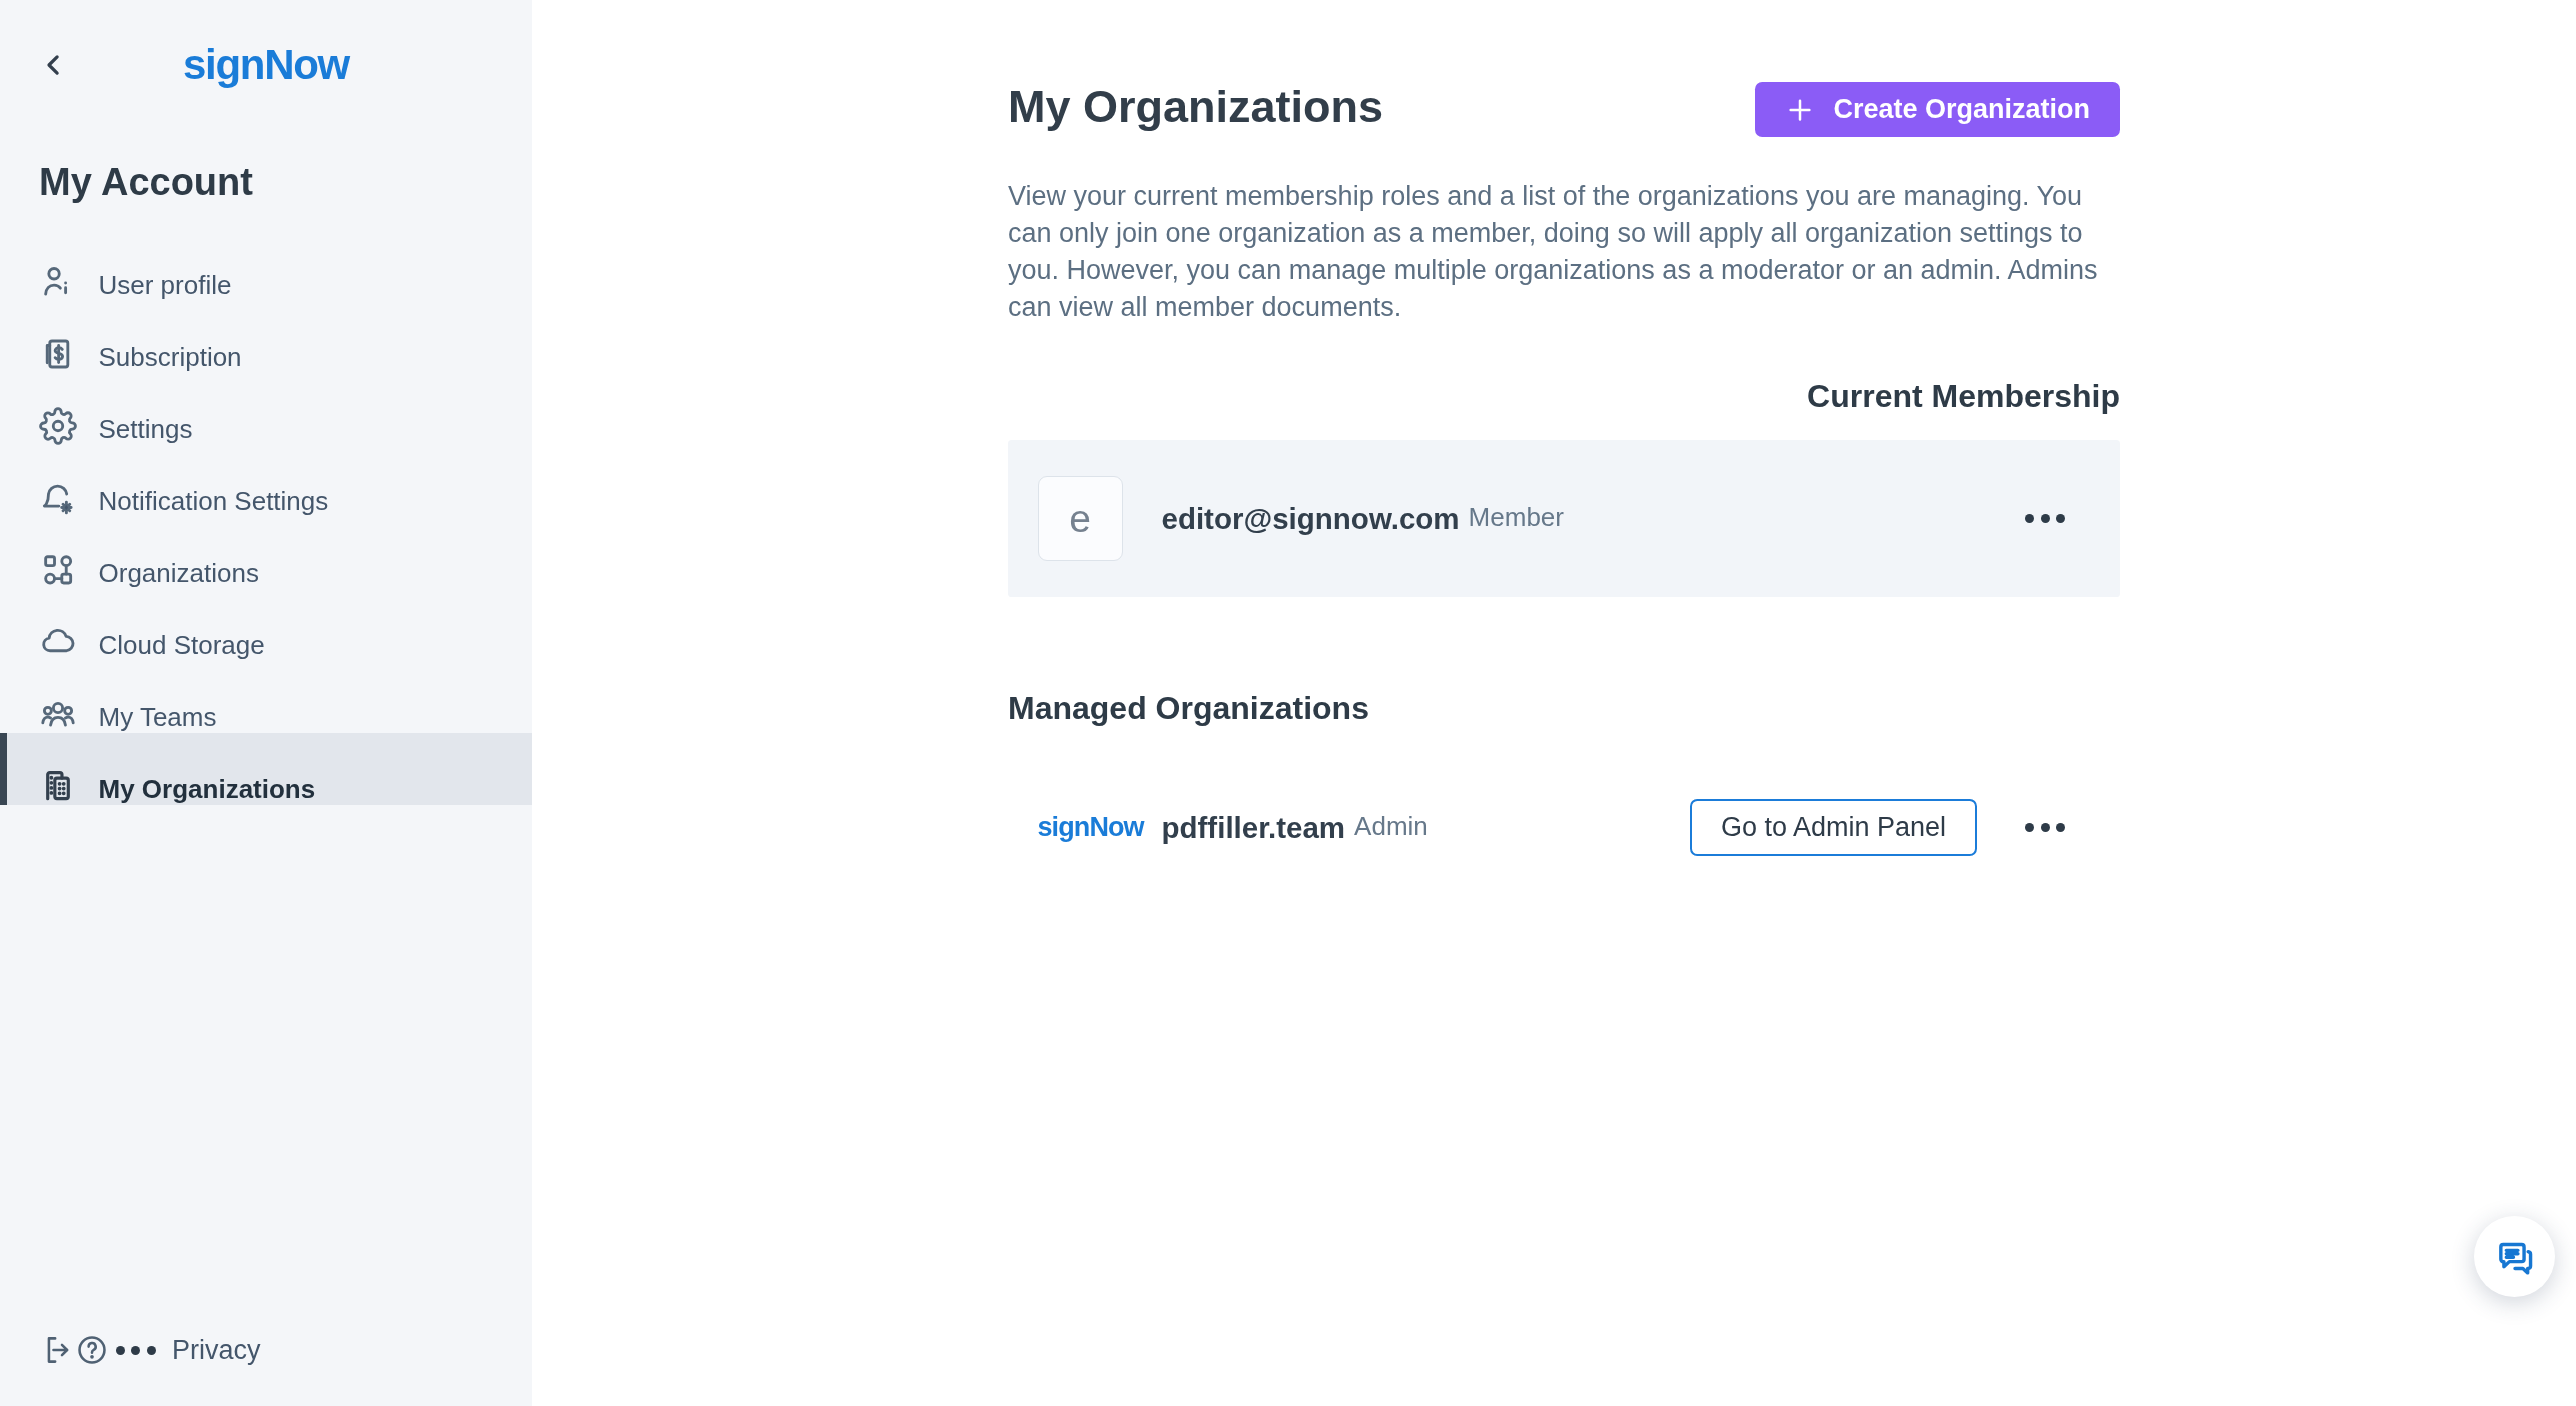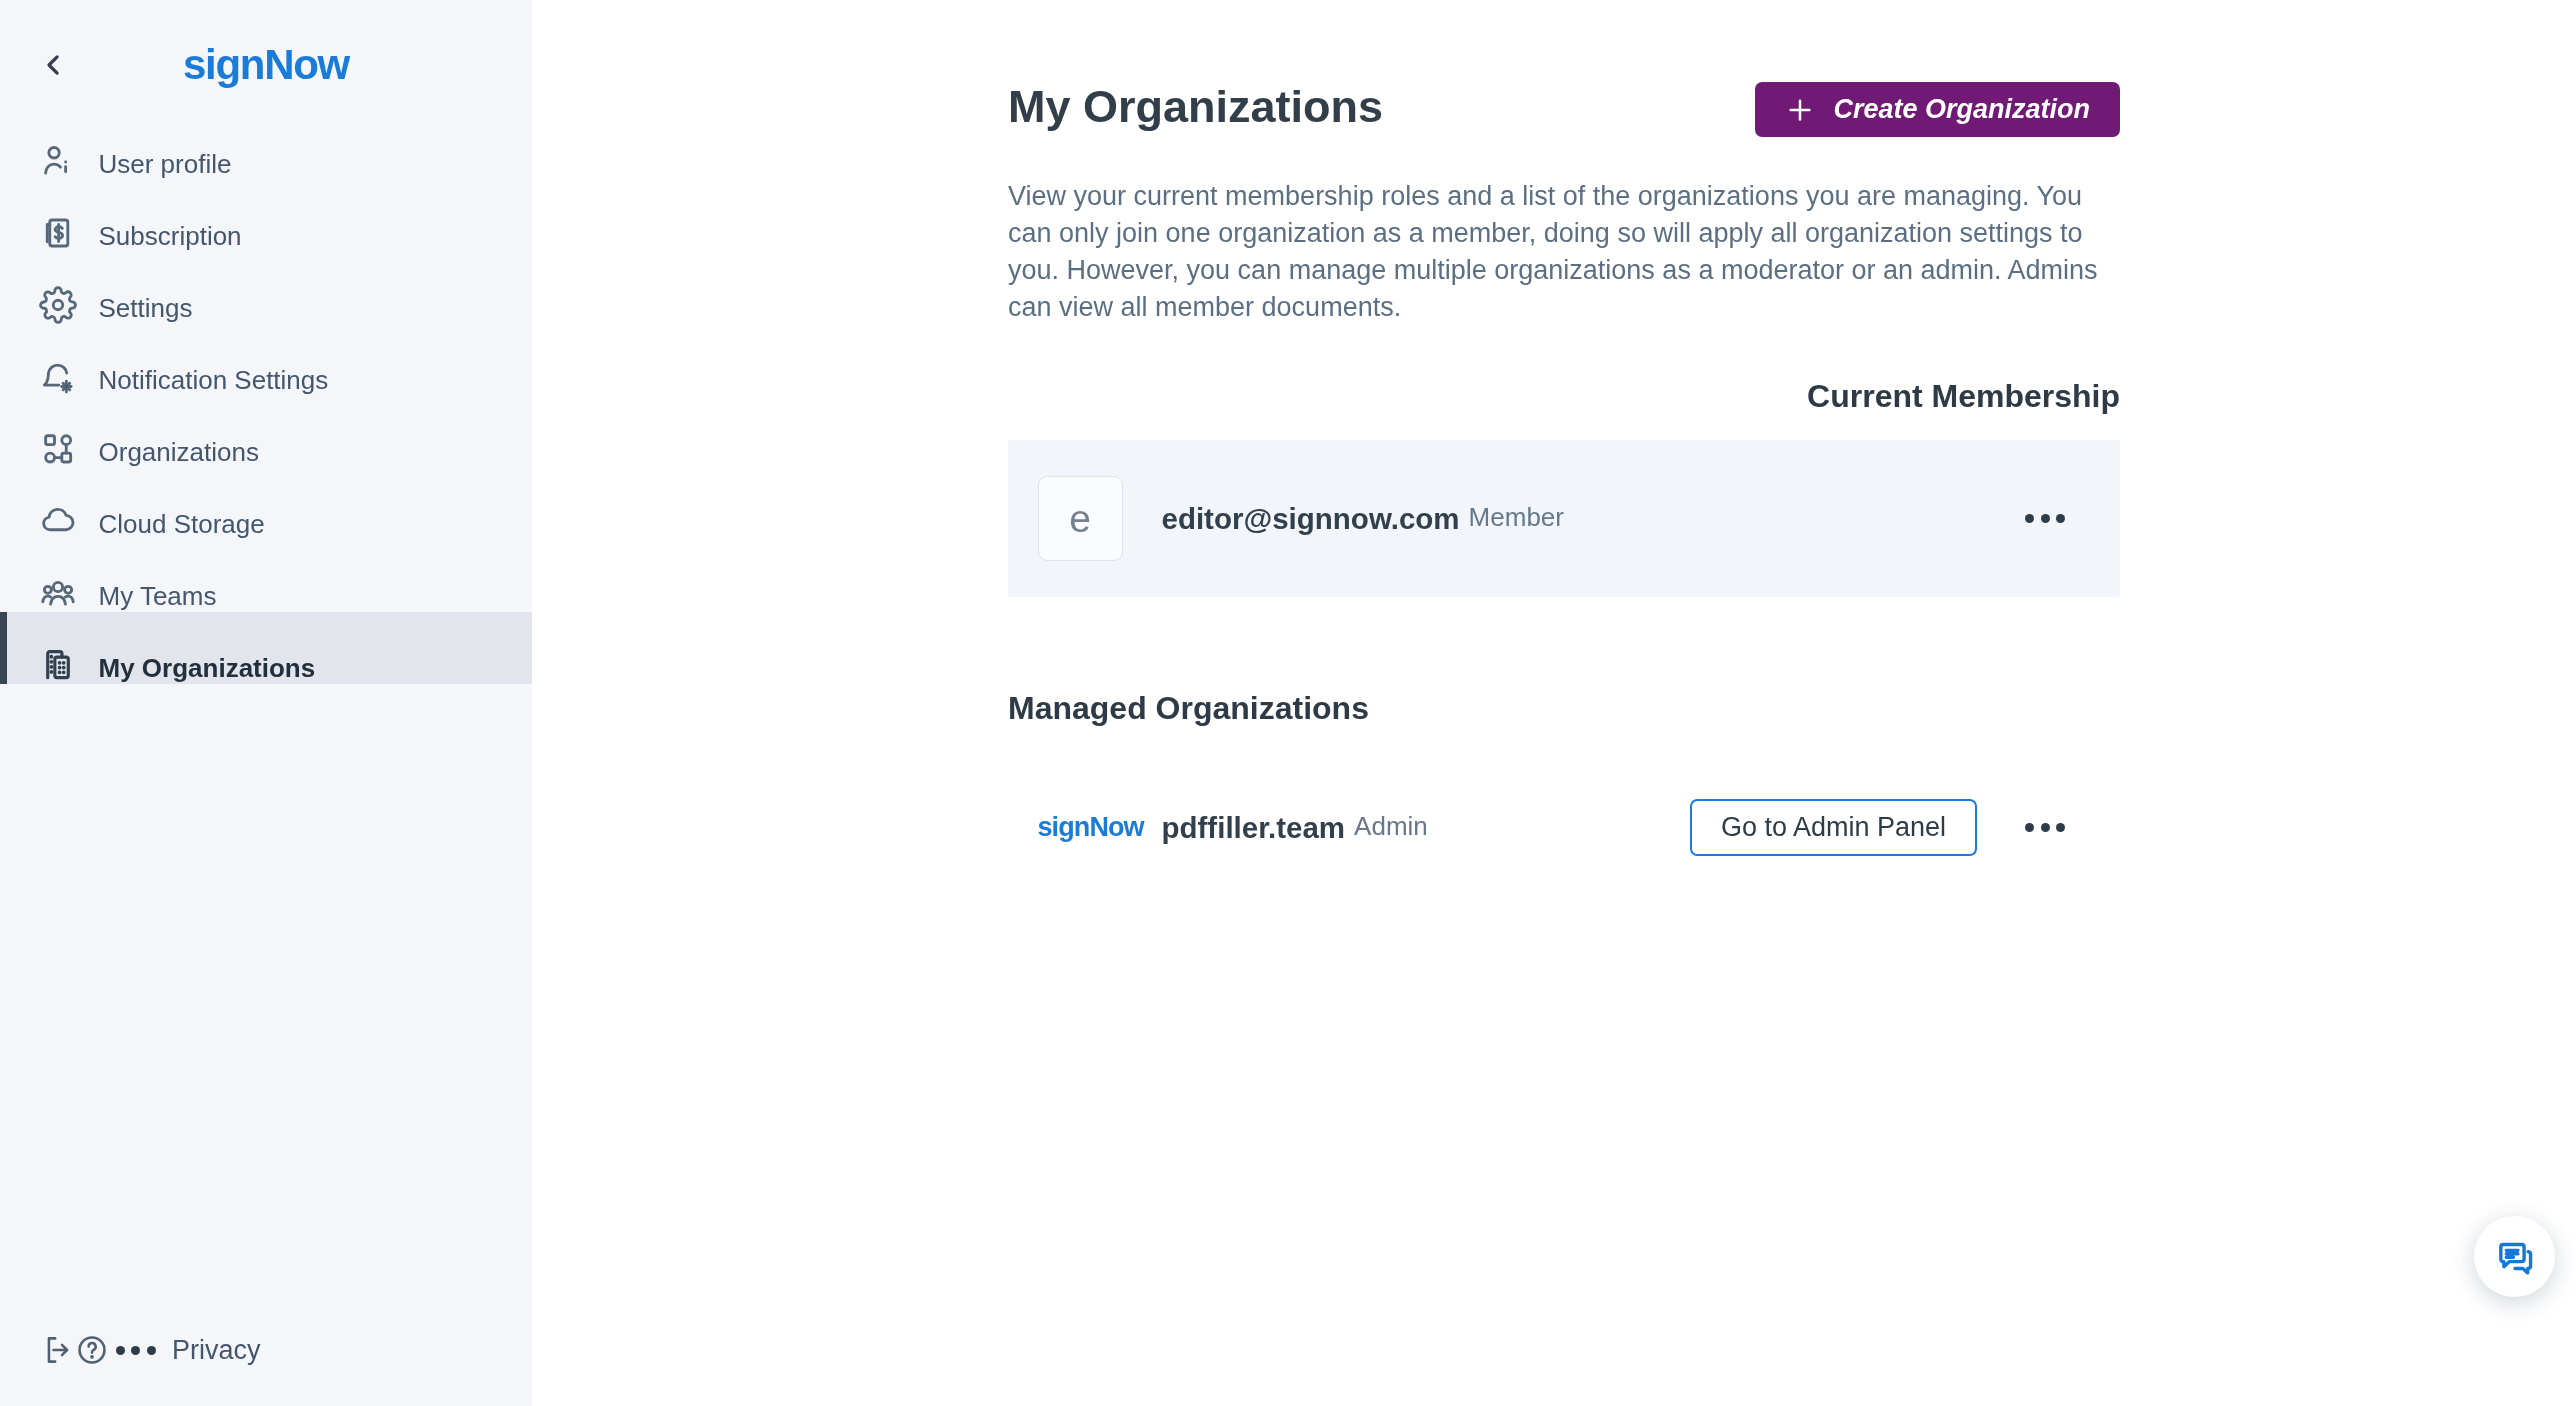--- a/index.html
+++ b/index.html
@@ -65,27 +65,26 @@
     font-size:27px; color:#44566b; text-decoration:none; margin-left:9px; cursor:pointer;
   }
 
   
   .main { position:absolute; left:532px; top:0; right:0; height:100%; background:#fff; }
   .content { width:1112px; margin-left:476px; padding-top:82px; }
 
   .header-row { display:flex; justify-content:space-between; align-items:flex-start; }
   .page-title { font-size:45px; font-weight:700; color:#323e4a; line-height:1.1; }
   .create-btn {
-    background:#701a75; border:none; border-radius:7.2px;
+    background:#8b5cf6; border:none; border-radius:7.2px;
     height:55px; padding:0 30px;
     display:flex; align-items:center; gap:18px;
     color:#fff; font-size:27px; font-weight:600;
     font-family:"Liberation Sans", sans-serif;
     cursor:pointer;
-    font-style:italic;
   }
   .create-btn svg { width:30px; height:30px; stroke:#fff; }
 
   .description {
     margin-top:41px;
     font-size:27px; line-height:37px; color:#5c6f82;
     max-width:1112px;
   }
 
   .section-heading { font-size:32px; font-weight:700; color:#2e3b47; }
@@ -153,20 +152,21 @@
     <button class="back-btn">
       <span style="display:flex;">
         <svg viewBox="0 0 24 24" fill="none" stroke-width="2.6" stroke-linecap="round" stroke-linejoin="round">
             <path d="M14.5 5.5 L8 12 L14.5 18.5"></path>
           </svg>
       </span>
     </button>
     <div class="logo">signNow</div>
   </div>
 
+  <div class="account-heading">My Account</div>
 
   <ul class="nav">
     <li class="nav-item">
       <span class="nav-icon">
         <svg viewBox="0 0 24 24" fill="none" stroke-width="1.8" stroke-linecap="round" stroke-linejoin="round">
           <circle cx="9.5" cy="6.8" r="3.3"></circle>
           <path d="M4.2 19.6c.3-3.4 2.4-5.6 5.3-5.6 1.7 0 3.1.7 4 1.9"></path>
           <path d="M16.8 12.6v.01"></path>
             <path d="M16.8 15.6v3.2"></path>
         </svg>

